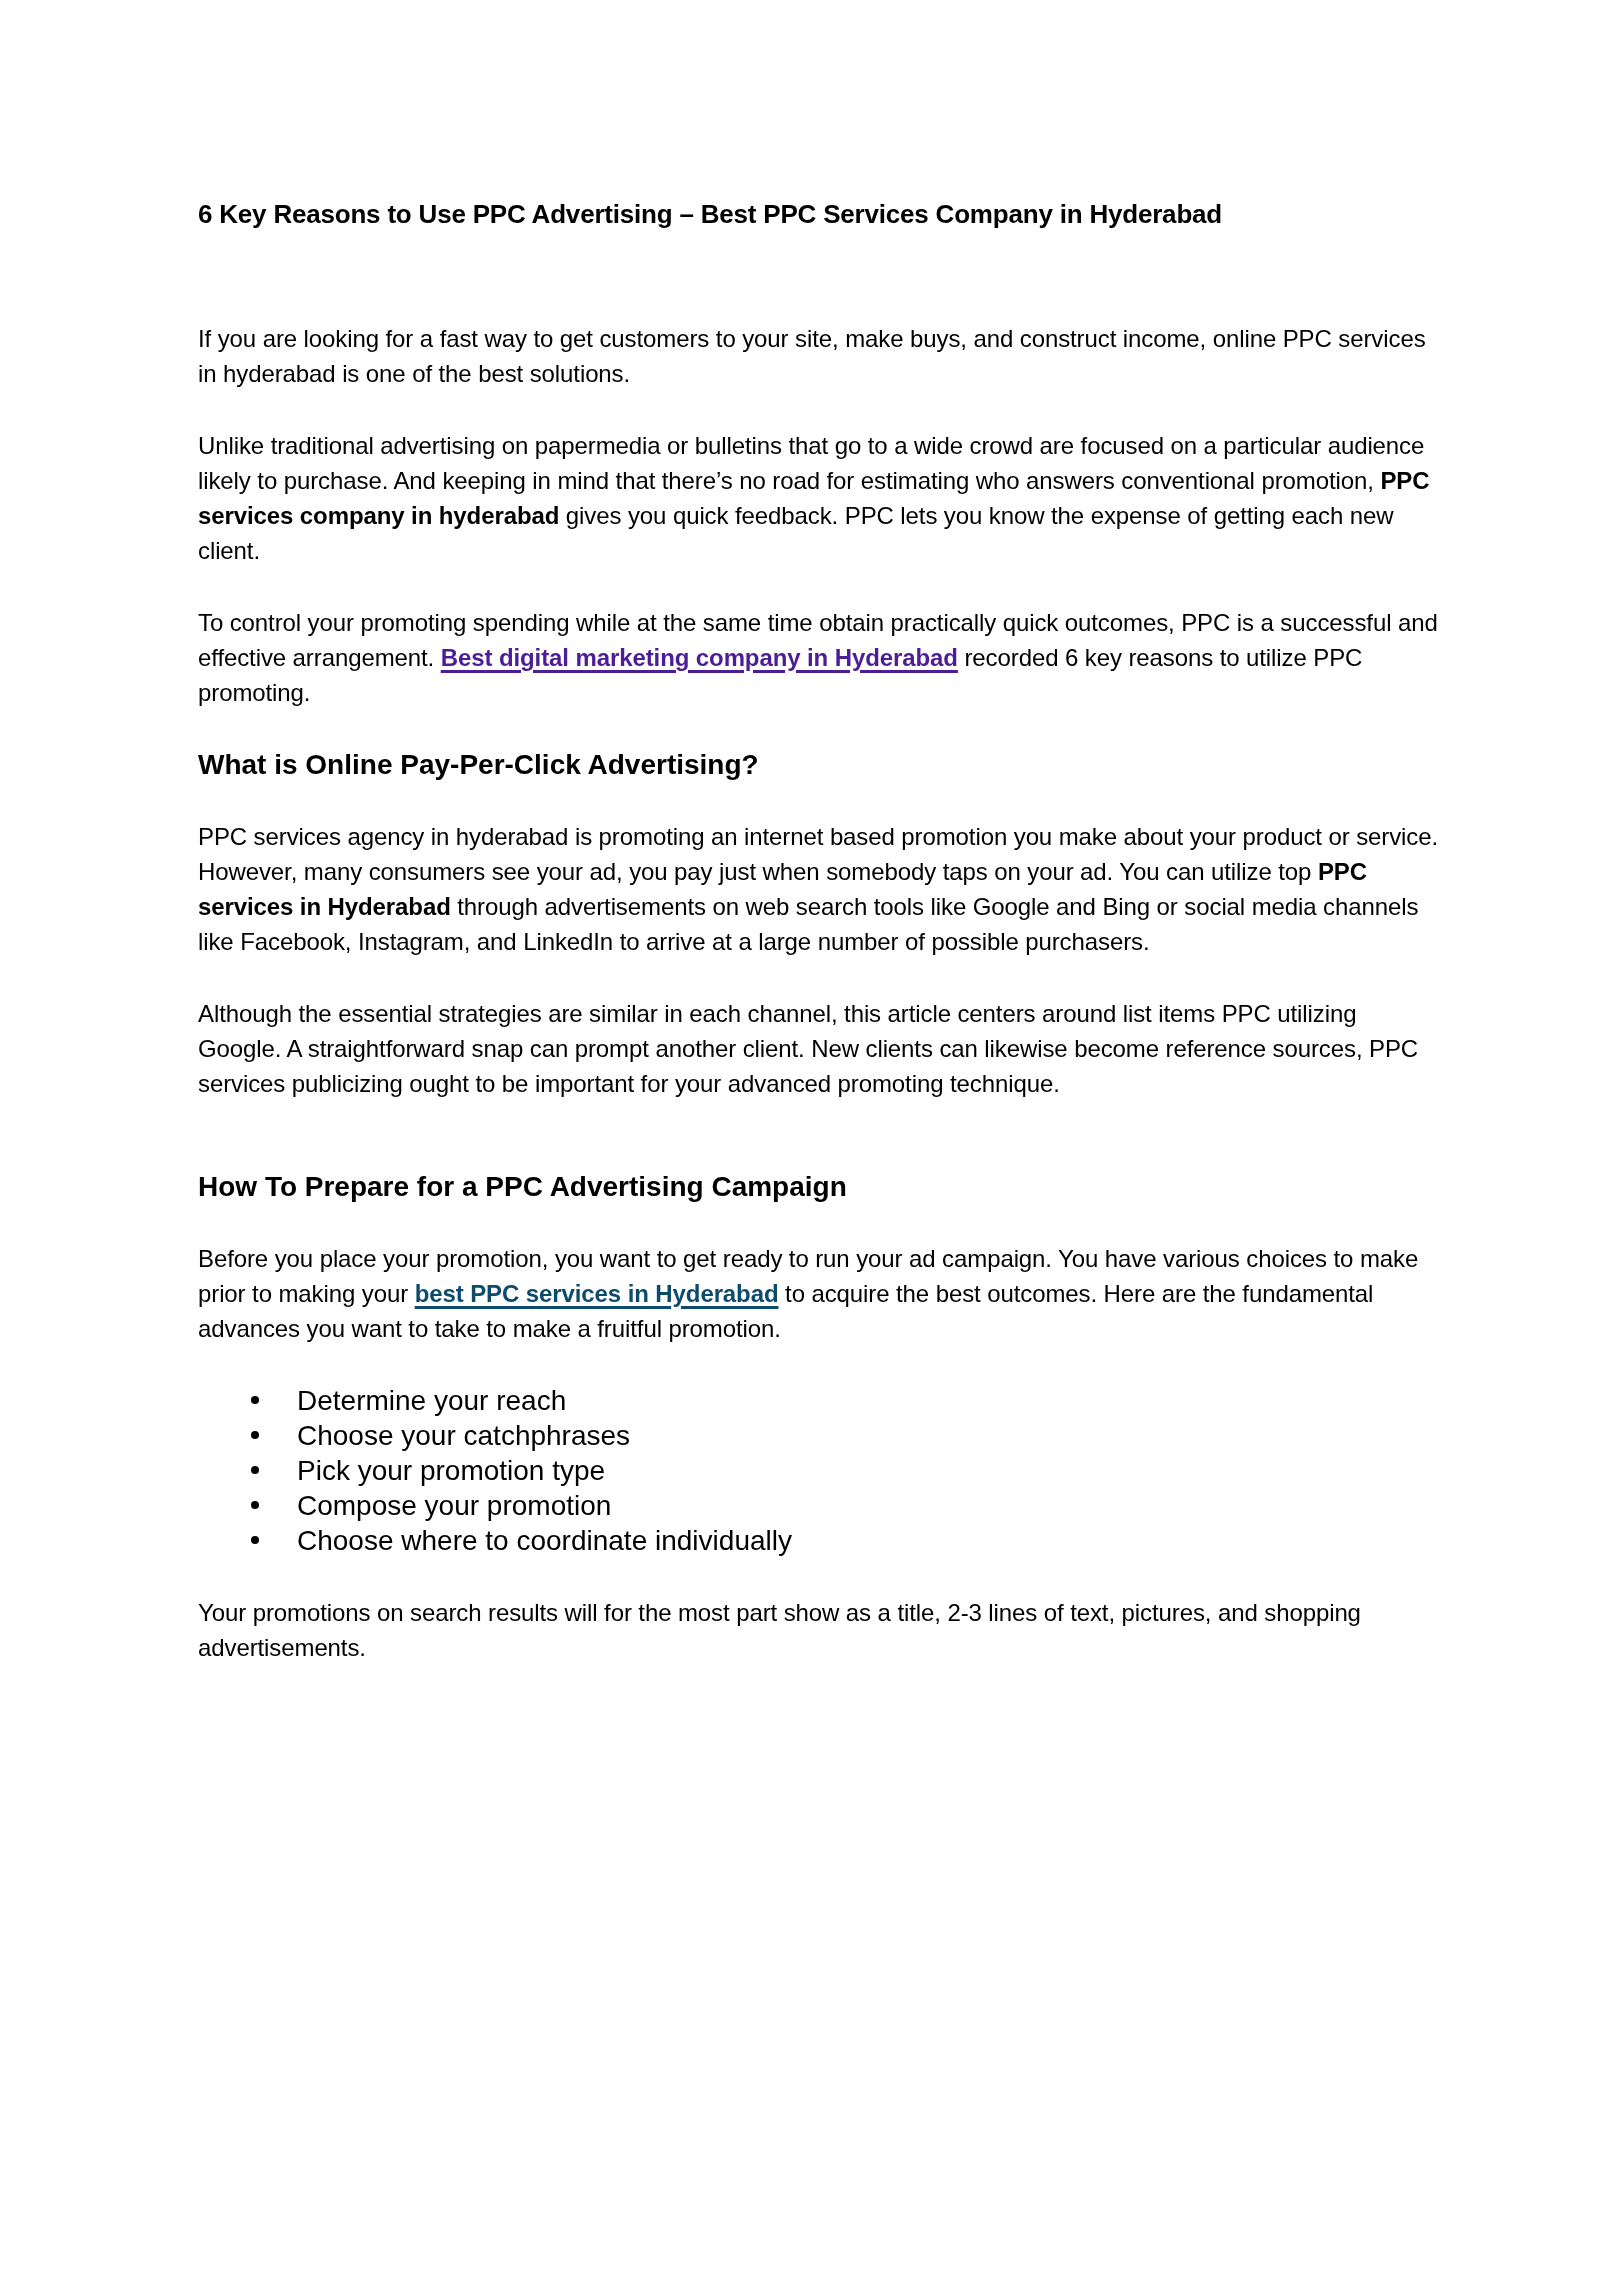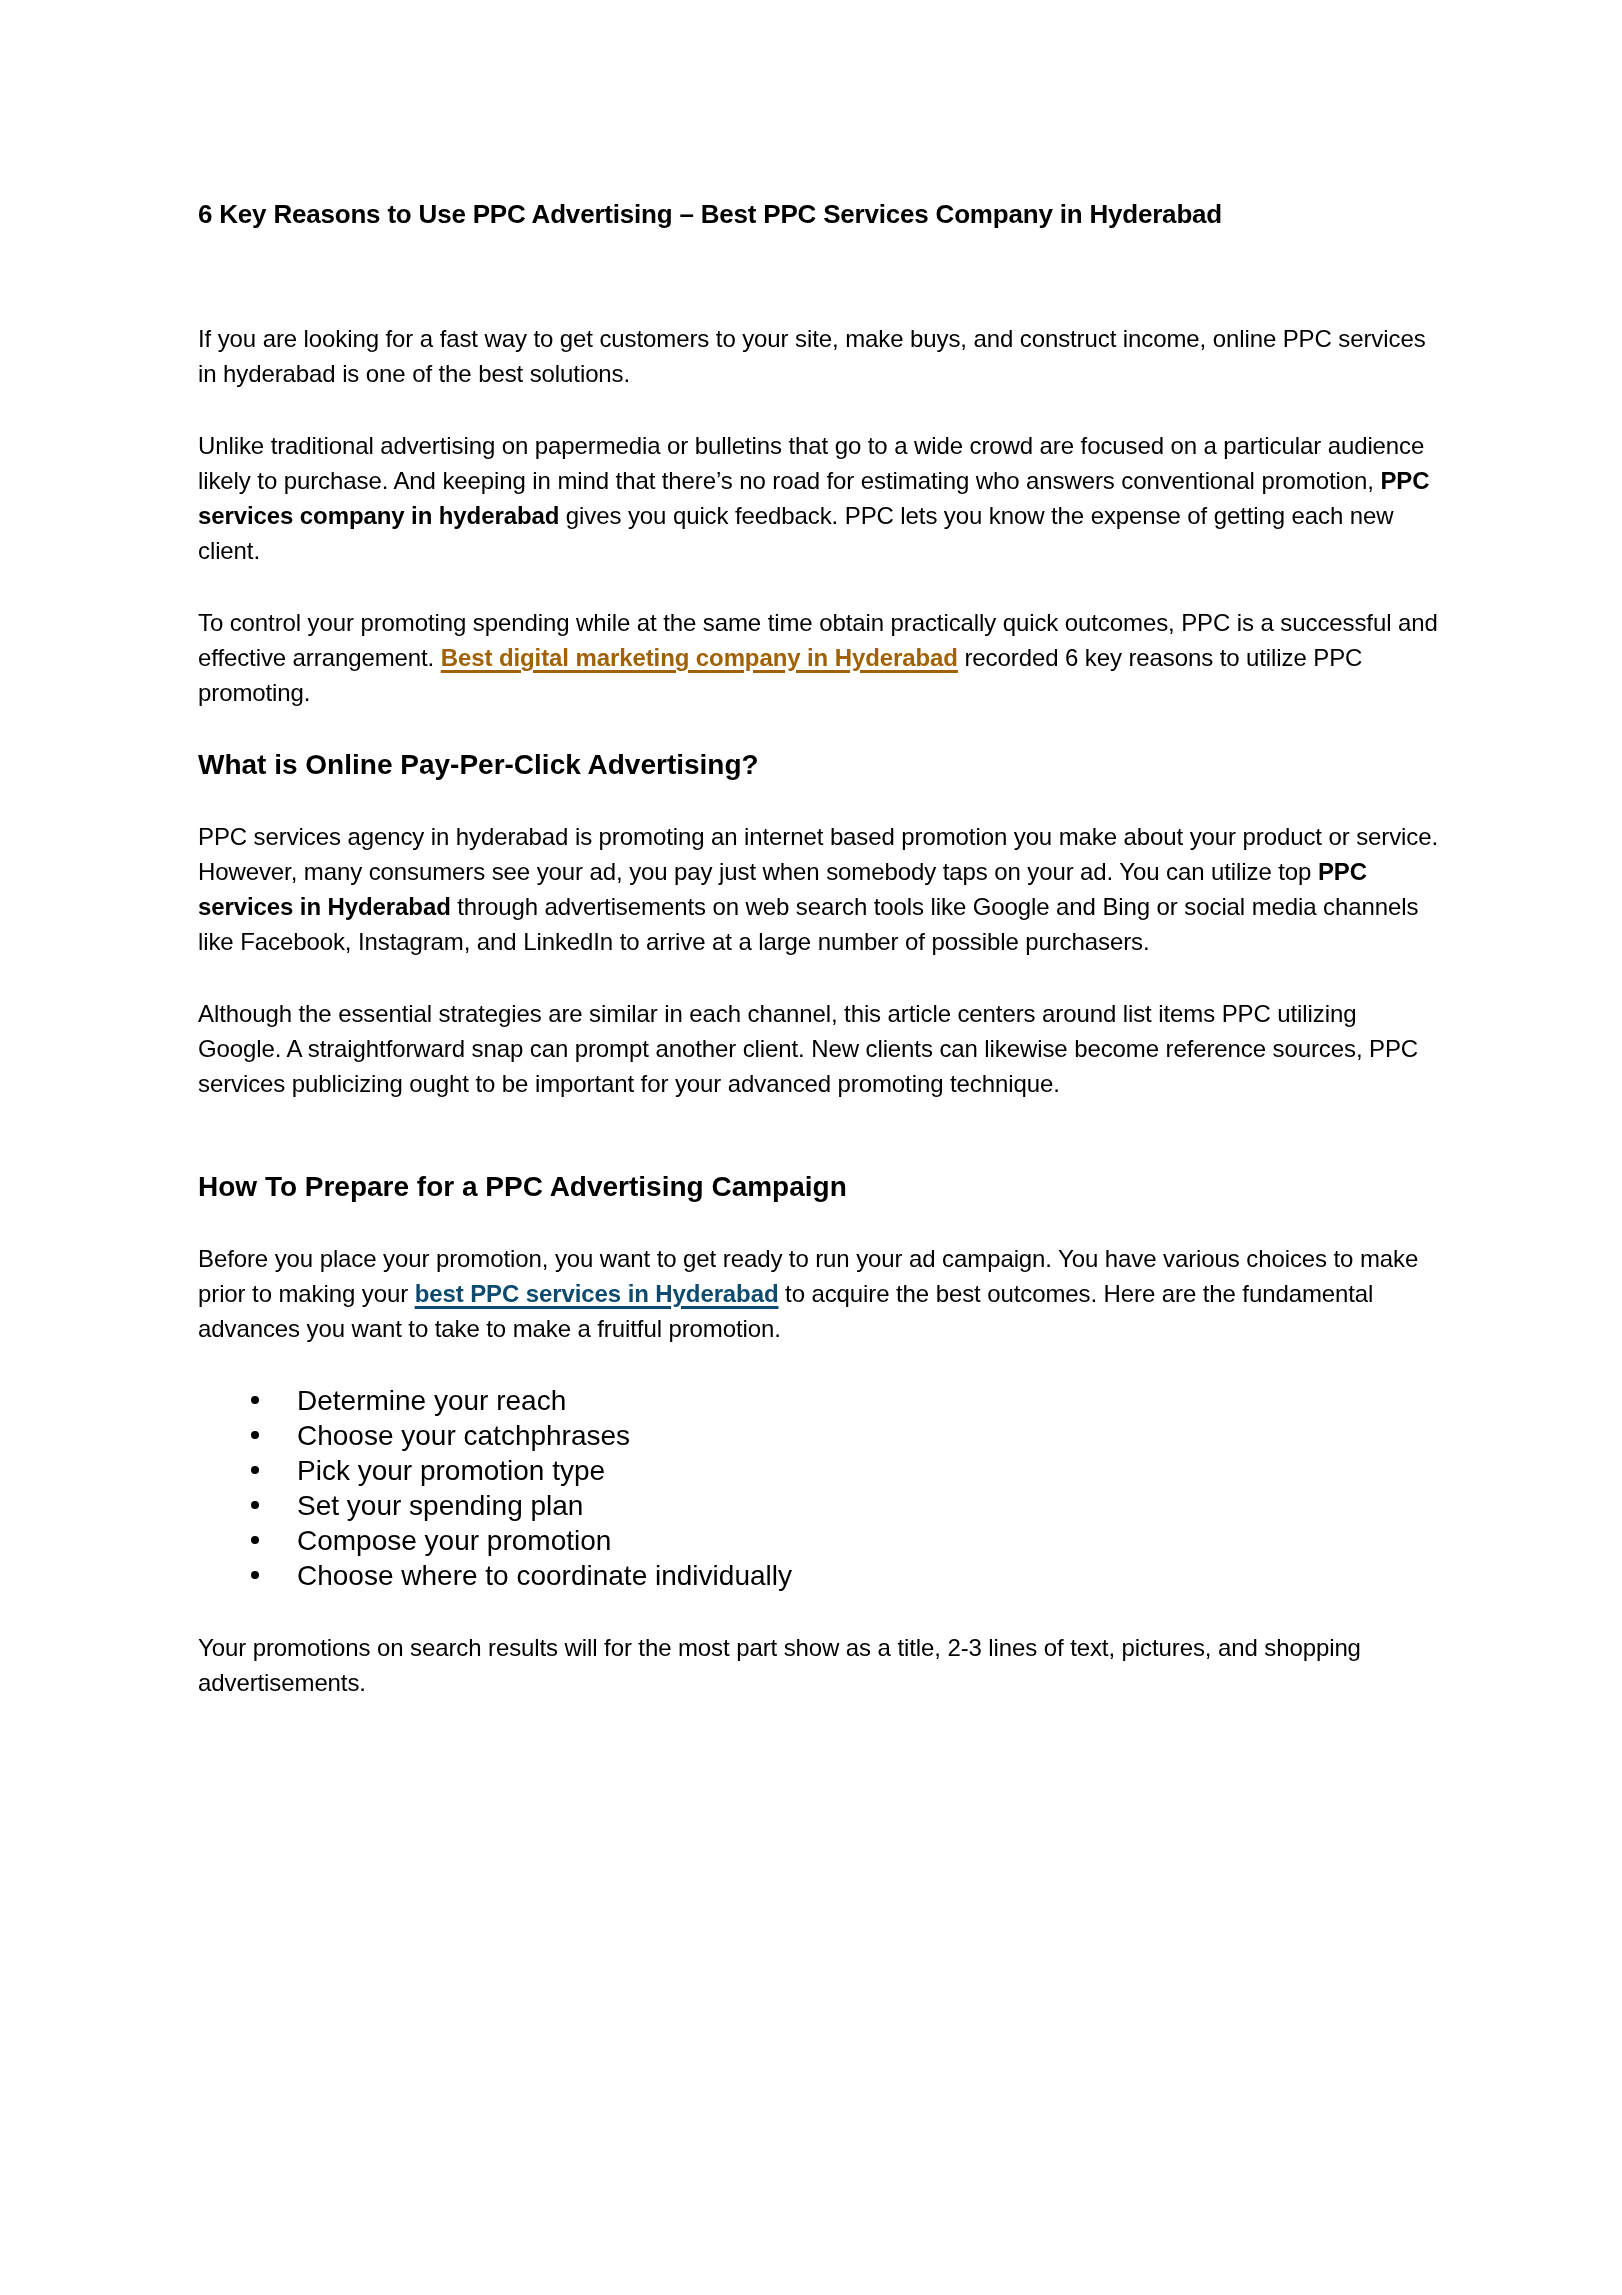--- a/index.html
+++ b/index.html
@@ -62,36 +62,35 @@
 </head>
 <body>
 
 <div class="page">
   <h1 class="title">6 Key Reasons to Use PPC Advertising – Best PPC Services Company in Hyderabad</h1>
 
   <p class="para">If you are looking for a fast way to get customers to your site, make buys, and construct income, online PPC services in hyderabad is one of the  best solutions.</p>
 
   <p class="para"><span>Unlike traditional advertising on papermedia or bulletins that go to a wide crowd are focused on a particular audience likely to purchase. And keeping in mind that there’s no road for estimating who answers conventional promotion, </span><b>PPC services company in hyderabad</b><span> gives you quick feedback. PPC lets you know the expense of getting each new client.</span></p>
 
-  <p class="para"><span>To control your promoting spending while at the same time obtain practically quick outcomes, PPC is a successful and effective arrangement. </span><a class="link" href="#" style="color: #a16207;">Best digital marketing company in Hyderabad</a><span> recorded 6 key reasons to utilize PPC promoting.</span></p>
+  <p class="para"><span>To control your promoting spending while at the same time obtain practically quick outcomes, PPC is a successful and effective arrangement. </span><a class="link" href="#" style="color: #4c1d95;">Best digital marketing company in Hyderabad</a><span> recorded 6 key reasons to utilize PPC promoting.</span></p>
 
   <h2 class="subhead">What is Online Pay-Per-Click Advertising?</h2>
 
   <p class="para"><span>PPC services agency in hyderabad is promoting an internet based promotion you make about your product or service. However, many consumers see your ad, you pay just when somebody taps on your ad. You can utilize top </span><b>PPC services in Hyderabad</b><span> through advertisements on web search tools like Google and Bing or social media channels like Facebook, Instagram, and LinkedIn to arrive at a large number of possible purchasers.</span></p>
 
   <p class="para">Although the essential strategies are similar in each channel, this article centers around list items PPC utilizing Google. A straightforward snap can prompt another client. New clients can likewise become reference sources, PPC services publicizing ought to be important for your advanced promoting technique.</p>
 
   <h2 class="subhead gap">How To Prepare for a PPC Advertising Campaign</h2>
 
   <p class="para"><span>Before you place your promotion, you want to get ready to run your ad campaign. You have various choices to make prior to making your </span><a class="link" href="#" style="color: #0c4a6e;">best PPC services in Hyderabad</a><span> to acquire the best outcomes. Here are the fundamental advances you want to take to make a fruitful promotion.</span></p>
 
   <ul class="bullets">
     <li><span class="dot"></span><span>Determine your reach</span></li>
     <li><span class="dot"></span><span>Choose your catchphrases</span></li>
     <li><span class="dot"></span><span>Pick your promotion type</span></li>
-    <li><span class="dot"></span><span>Set your spending plan</span></li>
     <li><span class="dot"></span><span>Compose your promotion</span></li>
     <li><span class="dot"></span><span>Choose where to coordinate individually</span></li>
   </ul>
 
   <p class="para">Your promotions on search results will for the most part show as a title, 2-3 lines of text, pictures, and shopping advertisements.</p>
 </div>
 
 
 </body></html>

